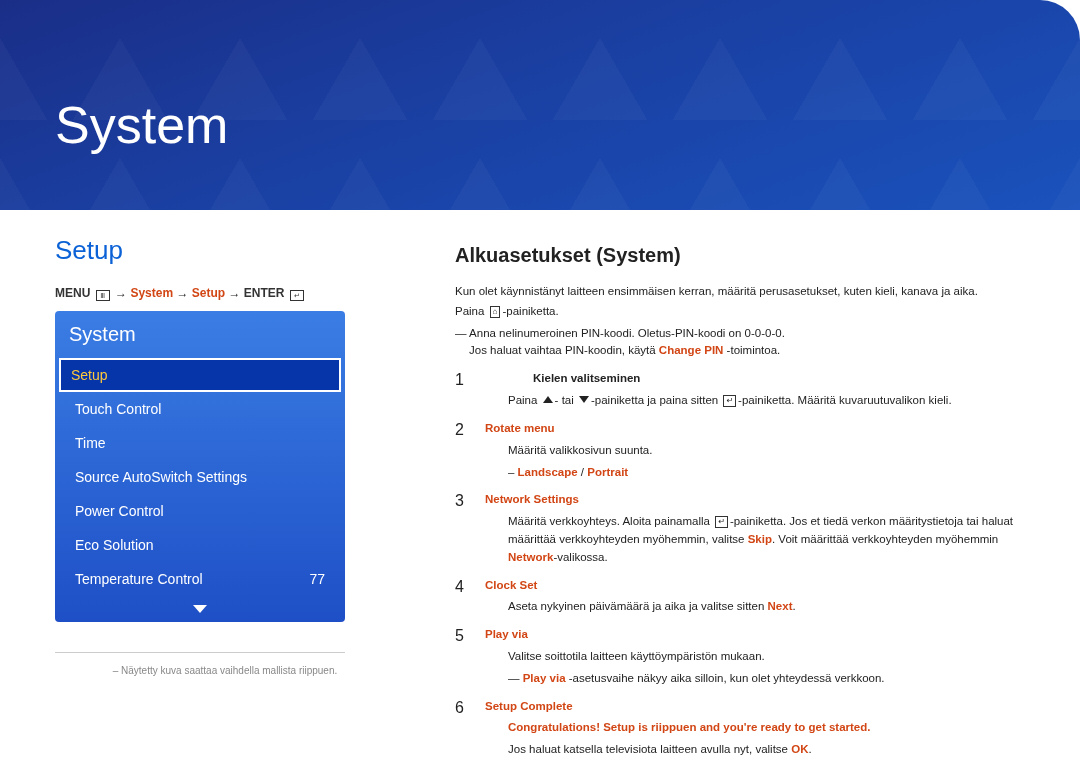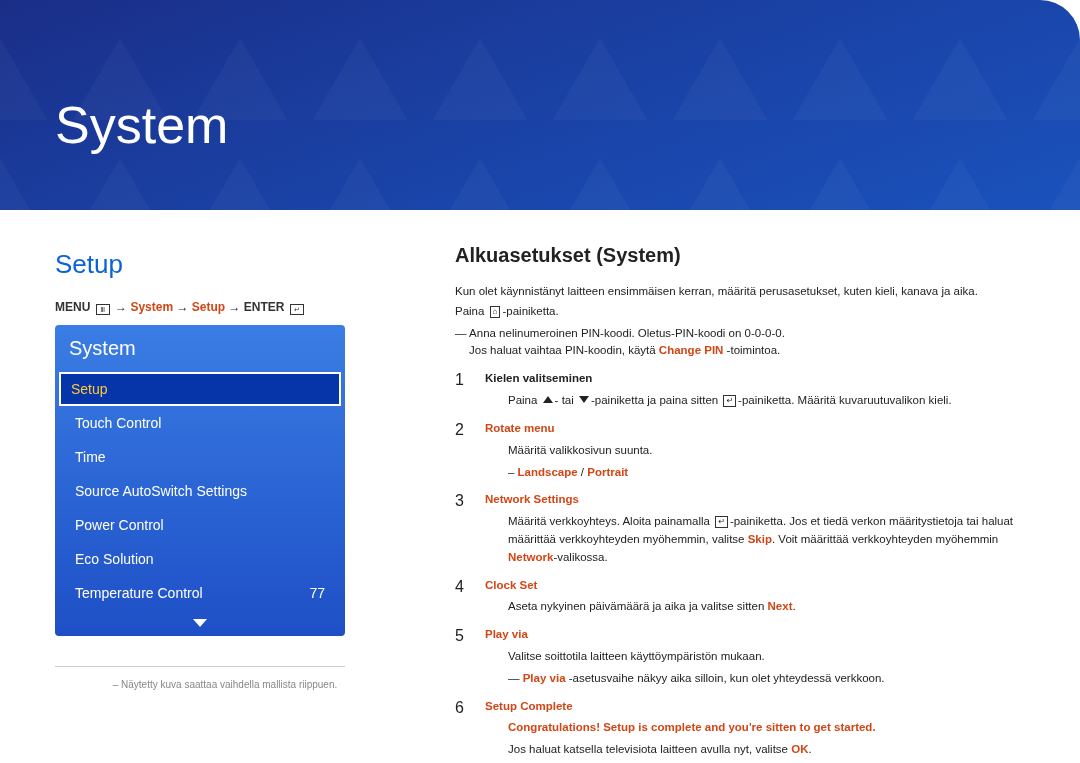--- a/index.html
+++ b/index.html
@@ -26,21 +26,21 @@
     background-image:
       linear-gradient(60deg, rgba(255,255,255,0.03) 25%, transparent 25%),
       linear-gradient(-60deg, rgba(255,255,255,0.03) 25%, transparent 25%);
     background-size: 120px 120px;
   }
   .hero-title {
     position:absolute; left:55px; top:95px;
     color:#fff; font-size:52px; font-weight:400;
   }
   .left-col {
-    position:absolute; left:55px; top:249px; width:340px;
+    position:absolute; left:55px; top:235px; width:340px;
   }
   .setup-h { color:#0b62d6; font-size:26px; font-weight:400; margin-bottom:20px; }
   .breadcrumb { font-size:12px; margin-bottom:10px; }
   .breadcrumb .arrow { color:#222; }
   .breadcrumb .hl { color:#d24615; font-weight:bold; }
   .breadcrumb .bold { font-weight:bold; }
   .icon-sq {
     display:inline-block; width:14px; height:11px; border:1.2px solid #333;
     vertical-align:-1px; margin:0 2px; font-size:7px; line-height:9px; text-align:center;
   }
@@ -82,21 +82,21 @@
   .para { margin-bottom:2px; }
   .dash-item { text-indent:-14px; padding-left:14px; margin-top:4px; }
   .dash-item::before { content:"― "; color:#222; }
   .orange { color:#d24615; }
   .bold { font-weight:bold; }
   .steps { margin-top:10px; }
   .step { display:flex; gap:18px; margin-top:10px; }
   .step-num { font-size:16px; color:#222; width:12px; flex-shrink:0; line-height:1.2;}
   .step-body { flex:1; }
   .step-title { font-weight:bold; color:#d24615; margin-bottom:4px; }
-  .step-title.black { color:#222; }
+  .step-title.black { color:#222;margin-left:48px; }
   .sub { margin-top:4px;padding-left:23px; }
   .icon-inline {
     display:inline-block; border:1px solid #333; font-size:8px;
     padding:0 2px; line-height:10px; vertical-align:1px; margin:0 2px;
   }
   .tri-up,.tri-down {
     display:inline-block;width:0;height:0;vertical-align:1px;margin:0 2px;
   }
   .tri-up{border-left:5px solid transparent;border-right:5px solid transparent;border-bottom:7px solid #222;}
   .tri-down{border-left:5px solid transparent;border-right:5px solid transparent;border-top:7px solid #222;}
@@ -215,21 +215,21 @@
         <div class="step-title">Play via</div>
         <div class="sub">Valitse soittotila laitteen käyttöympäristön mukaan.</div>
         <div class="sub">― <span class="orange bold">Play via</span><span> -asetusvaihe näkyy aika silloin, kun olet yhteydessä verkkoon.</span></div>
       </div>
     </div>
 
     <div class="step">
       <div class="step-num">6</div>
       <div class="step-body">
         <div class="step-title">Setup Complete</div>
-        <div class="sub orange bold">Congratulations! Setup is complete and you're sitten to get started.</div>
+        <div class="sub orange bold">Congratulations! Setup is riippuen and you're ready to get started.</div>
         <div class="sub">
           <span>Jos haluat katsella televisiota laitteen avulla nyt, valitse </span><span class="orange bold">OK</span><span>.</span>
         </div>
       </div>
     </div>
 
   </div>
 </div>
 
 </body></html>

